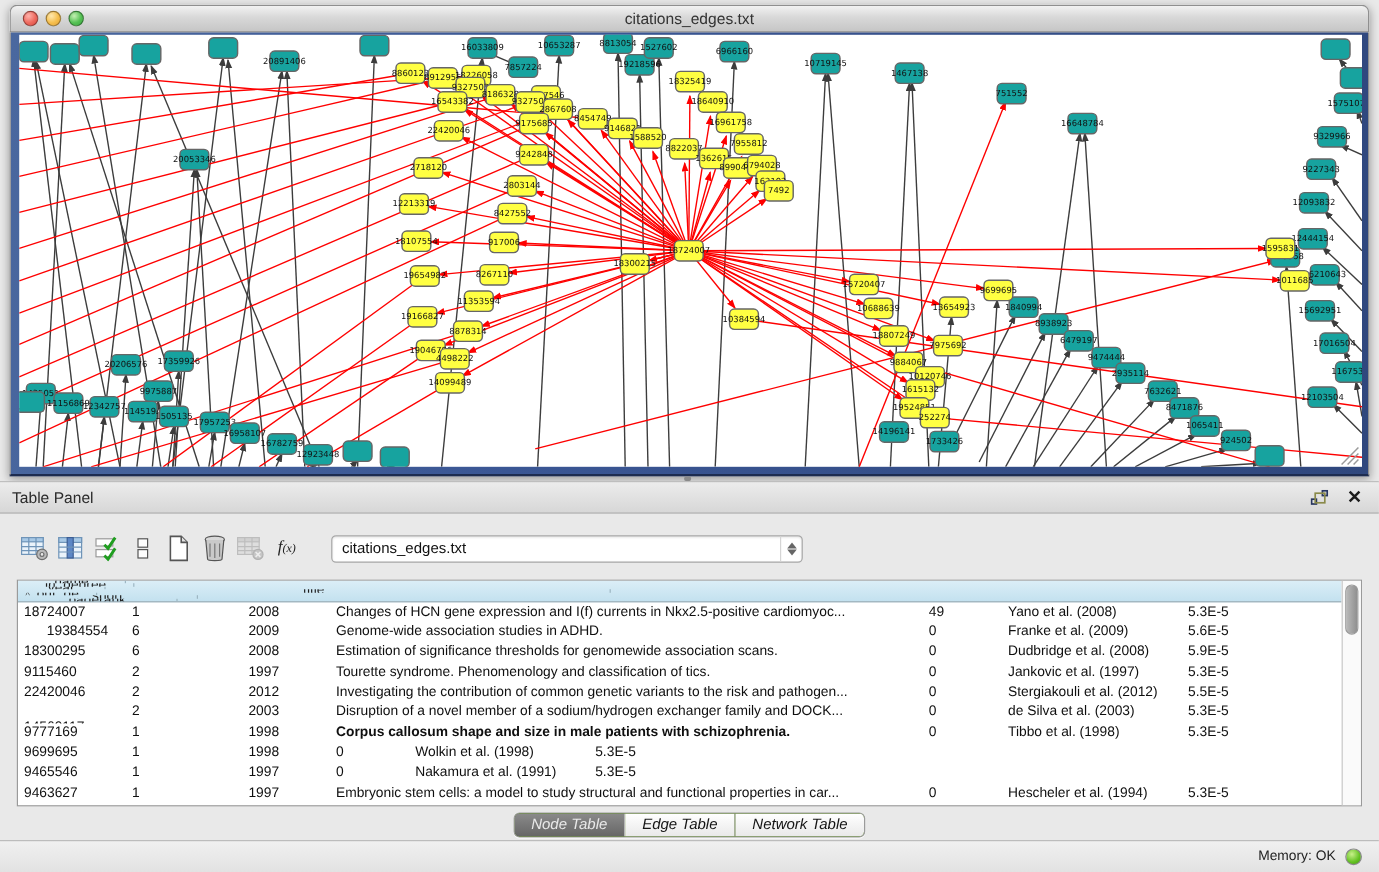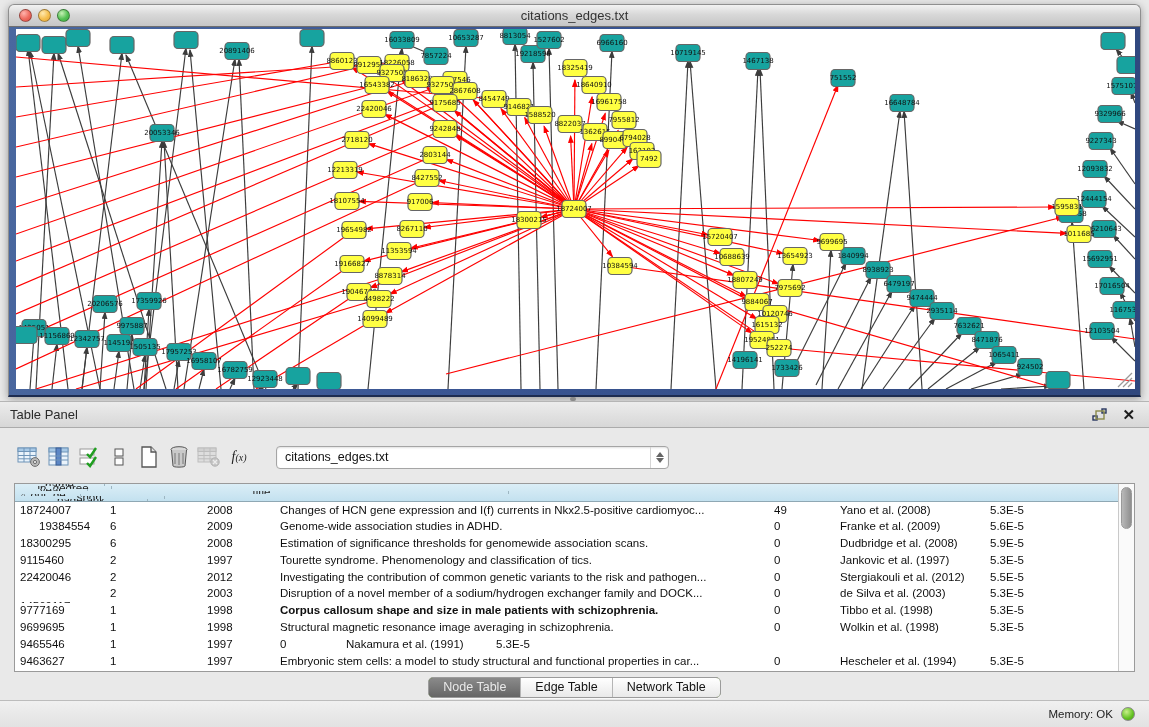--- a/index.html
+++ b/index.html
@@ -67,21 +67,21 @@
   .hdr-cell .sort-tri { font-size:9px; margin-right:4px; color:#333; }
   .body-row { display:flex; height:16.8px; }
   .body-cell { font-size:11.5px; color:#0f0f0f; padding:1.5px 0 0 5px;
     white-space:nowrap; overflow:hidden; }
   .vscroll { width:16px; background:#fafafa; border-left:1px solid #c9c9c9; position:relative; }
   .vthumb { position:absolute; left:2px; top:3px; width:11px; height:42px;
     border-radius:6px; background:linear-gradient(90deg,#b9b9b9,#8f8f8f); border:1px solid #9a9a9a; }
 
   .tabs-row { height:30px; display:flex; justify-content:center; align-items:center; width:1121px; }
   .seg { display:flex; height:21px; border:1px solid #9b9b9b; border-radius:5px;
-    overflow:hidden; background:#4d7c0f; box-shadow:0 1px 0 rgba(255,255,255,.7); }
+    overflow:hidden; background:#4d7c0f; box-shadow:0 1px 0 rgba(255,255,255,.7);font-style:italic; }
   .seg-btn { font-size:12.5px; color:#141414; display:flex; align-items:center;
     padding:0 14px; background:linear-gradient(#ffffff,#e9e9e9); border-right:1px solid #b5b5b5; }
   .seg-btn:last-child { border-right:none; }
   .seg-btn.sel { background:linear-gradient(#8a8a8a,#666666); color:#e9e9e9; }
 
   
   .statusbar { position:absolute; left:0; top:700px; width:1149px; height:27px;
     background:linear-gradient(#f0f0f0,#e2e2e2); border-top:1px solid #bcbcbc;
     display:flex; align-items:center; justify-content:flex-end; }
   .mem-label { font-size:11.5px; color:#222; margin-right:8px; }
@@ -881,21 +881,20 @@
               <div class="body-cell" style="width: 73px;">1998</div>
               <div class="body-cell" style="width: 494px; font-weight: bold;">Corpus callosum shape and size in male patients with schizophrenia.</div>
               <div class="body-cell" style="width: 66px;">0</div>
               <div class="body-cell" style="width: 150px;">Tibbo et al. (1998)</div>
               <div class="body-cell" style="width: 133px;">5.3E-5</div>
             </div>
             <div class="body-row">
               <div class="body-cell" style="width: 90px;">9699695</div>
               <div class="body-cell" style="width: 97px;">1</div>
               <div class="body-cell" style="width: 73px;">1998</div>
-              <div class="body-cell" style="width: 494px;">Structural magnetic resonance image averaging in schizophrenia.</div>
               <div class="body-cell" style="width: 66px;">0</div>
               <div class="body-cell" style="width: 150px;">Wolkin et al. (1998)</div>
               <div class="body-cell" style="width: 133px;">5.3E-5</div>
             </div>
             <div class="body-row">
               <div class="body-cell" style="width: 90px;">9465546</div>
               <div class="body-cell" style="width: 97px;">1</div>
               <div class="body-cell" style="width: 73px;">1997</div>
               <div class="body-cell" style="width: 66px;">0</div>
               <div class="body-cell" style="width: 150px;">Nakamura et al. (1991)</div>

